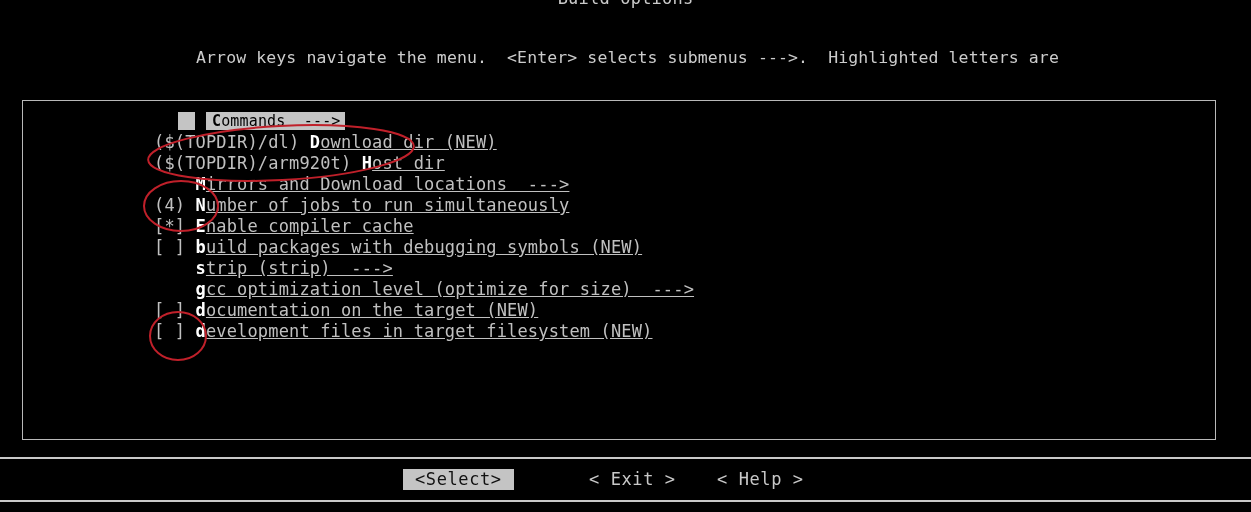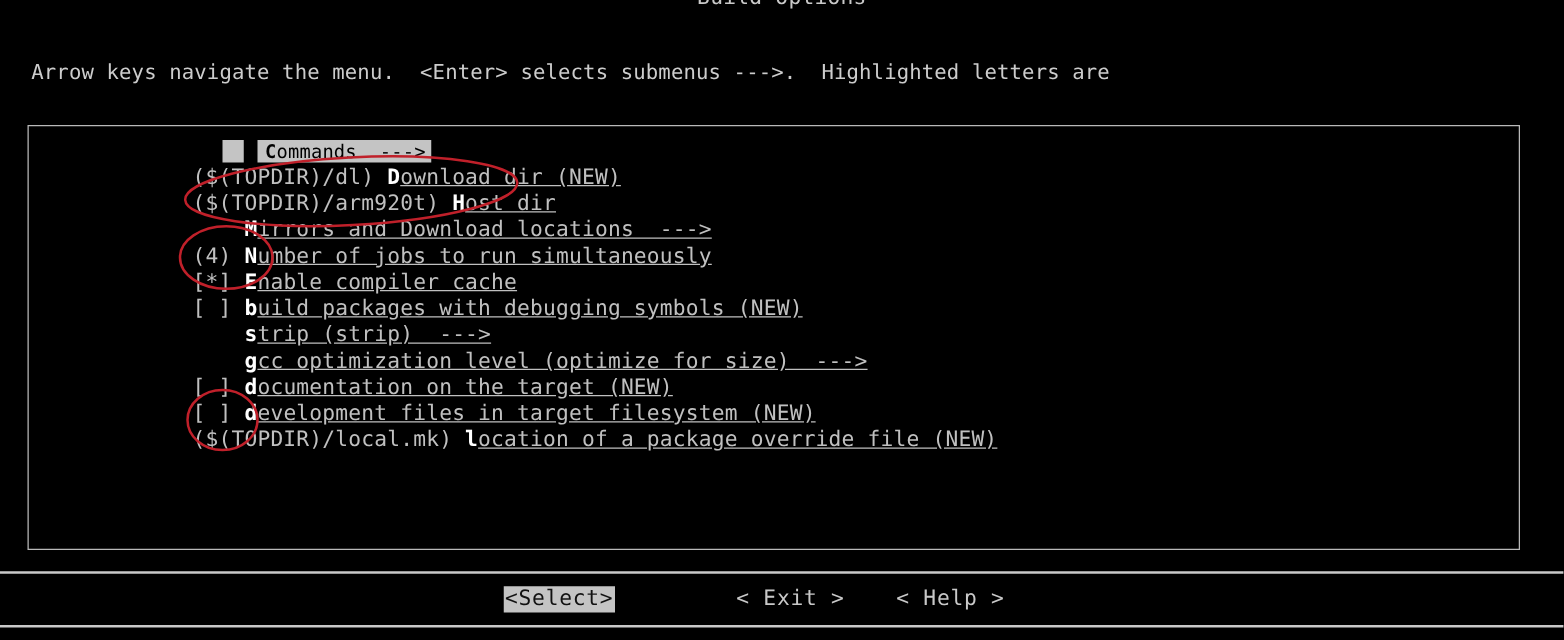--- a/index.html
+++ b/index.html
@@ -39,21 +39,21 @@
     top: 5px;
     left: 25px;
     width: 1205px;
     font-size: 16.5px;
     line-height: 21px;
     color: #cccccc;
     letter-spacing: 0.1px;
     white-space: pre-wrap;
     word-break: normal;
   }
-  .help-line { white-space: pre; display: block; }
+  .help-line { white-space: pre; display: block; text-align: center; }
 
   
   .panel {
     position: absolute;
     left: 22px;
     top: 100px;
     width: 1194px;
     height: 340px;
     border: 1px solid #b9b9b9;
     box-sizing: border-box;
@@ -150,21 +150,21 @@
     top: 10px;
     font-size: 17px;
     line-height: 21px;
     letter-spacing: 0.6px;
     white-space: pre;
     color: #c8c8c8;
   }
   .btn.active {
     background: #c4c4c4;
     color: #111111;
-    padding: 0 1px;
+    padding: 0 12px;
   }
   .btn-select { left: 403px; }
   .btn-exit   { left: 560px; margin-left: 29px; }
   .btn-help   { left: 717px; }
 </style>
 </head>
 <body>
 
 <div id="screen">
 
@@ -184,21 +184,20 @@
           <div class="menu-row"><span class="tag">($(TOPDIR)/dl) </span><span class="hot">D</span><span class="txt">ownload dir (NEW)</span></div>
           <div class="menu-row"><span class="tag">($(TOPDIR)/arm920t) </span><span class="hot">H</span><span class="txt">ost dir</span></div>
           <div class="menu-row"><span class="tag">    </span><span class="hot">M</span><span class="txt">irrors and Download locations  ---&gt;</span></div>
           <div class="menu-row"><span class="tag">(4) </span><span class="hot">N</span><span class="txt">umber of jobs to run simultaneously</span></div>
           <div class="menu-row"><span class="tag">[*] </span><span class="hot">E</span><span class="txt">nable compiler cache</span></div>
           <div class="menu-row"><span class="tag">[ ] </span><span class="hot">b</span><span class="txt">uild packages with debugging symbols (NEW)</span></div>
           <div class="menu-row"><span class="tag">    </span><span class="hot">s</span><span class="txt">trip (strip)  ---&gt;</span></div>
           <div class="menu-row"><span class="tag">    </span><span class="hot">g</span><span class="txt">cc optimization level (optimize for size)  ---&gt;</span></div>
           <div class="menu-row"><span class="tag">[ ] </span><span class="hot">d</span><span class="txt">ocumentation on the target (NEW)</span></div>
           <div class="menu-row"><span class="tag">[ ] </span><span class="hot">d</span><span class="txt">evelopment files in target filesystem (NEW)</span></div>
-          <div class="menu-row"><span class="tag">($(TOPDIR)/local.mk) </span><span class="hot">l</span><span class="txt">ocation of a package override file (NEW)</span></div>
         </div>
     </div>
   </div>
 
   <svg class="annot" id="annot-layer" viewBox="0 0 1251 512" xmlns="http://www.w3.org/2000/svg">
       <ellipse cx="281" cy="153" rx="133" ry="27" fill="none" stroke="#c0202a" stroke-width="2" transform="rotate(-3 281 153)"></ellipse>
       <ellipse cx="181" cy="206" rx="37" ry="25" fill="none" stroke="#c0202a" stroke-width="2"></ellipse>
       <ellipse cx="178" cy="336" rx="28" ry="24" fill="none" stroke="#c0202a" stroke-width="2"></ellipse>
     </svg>
 

